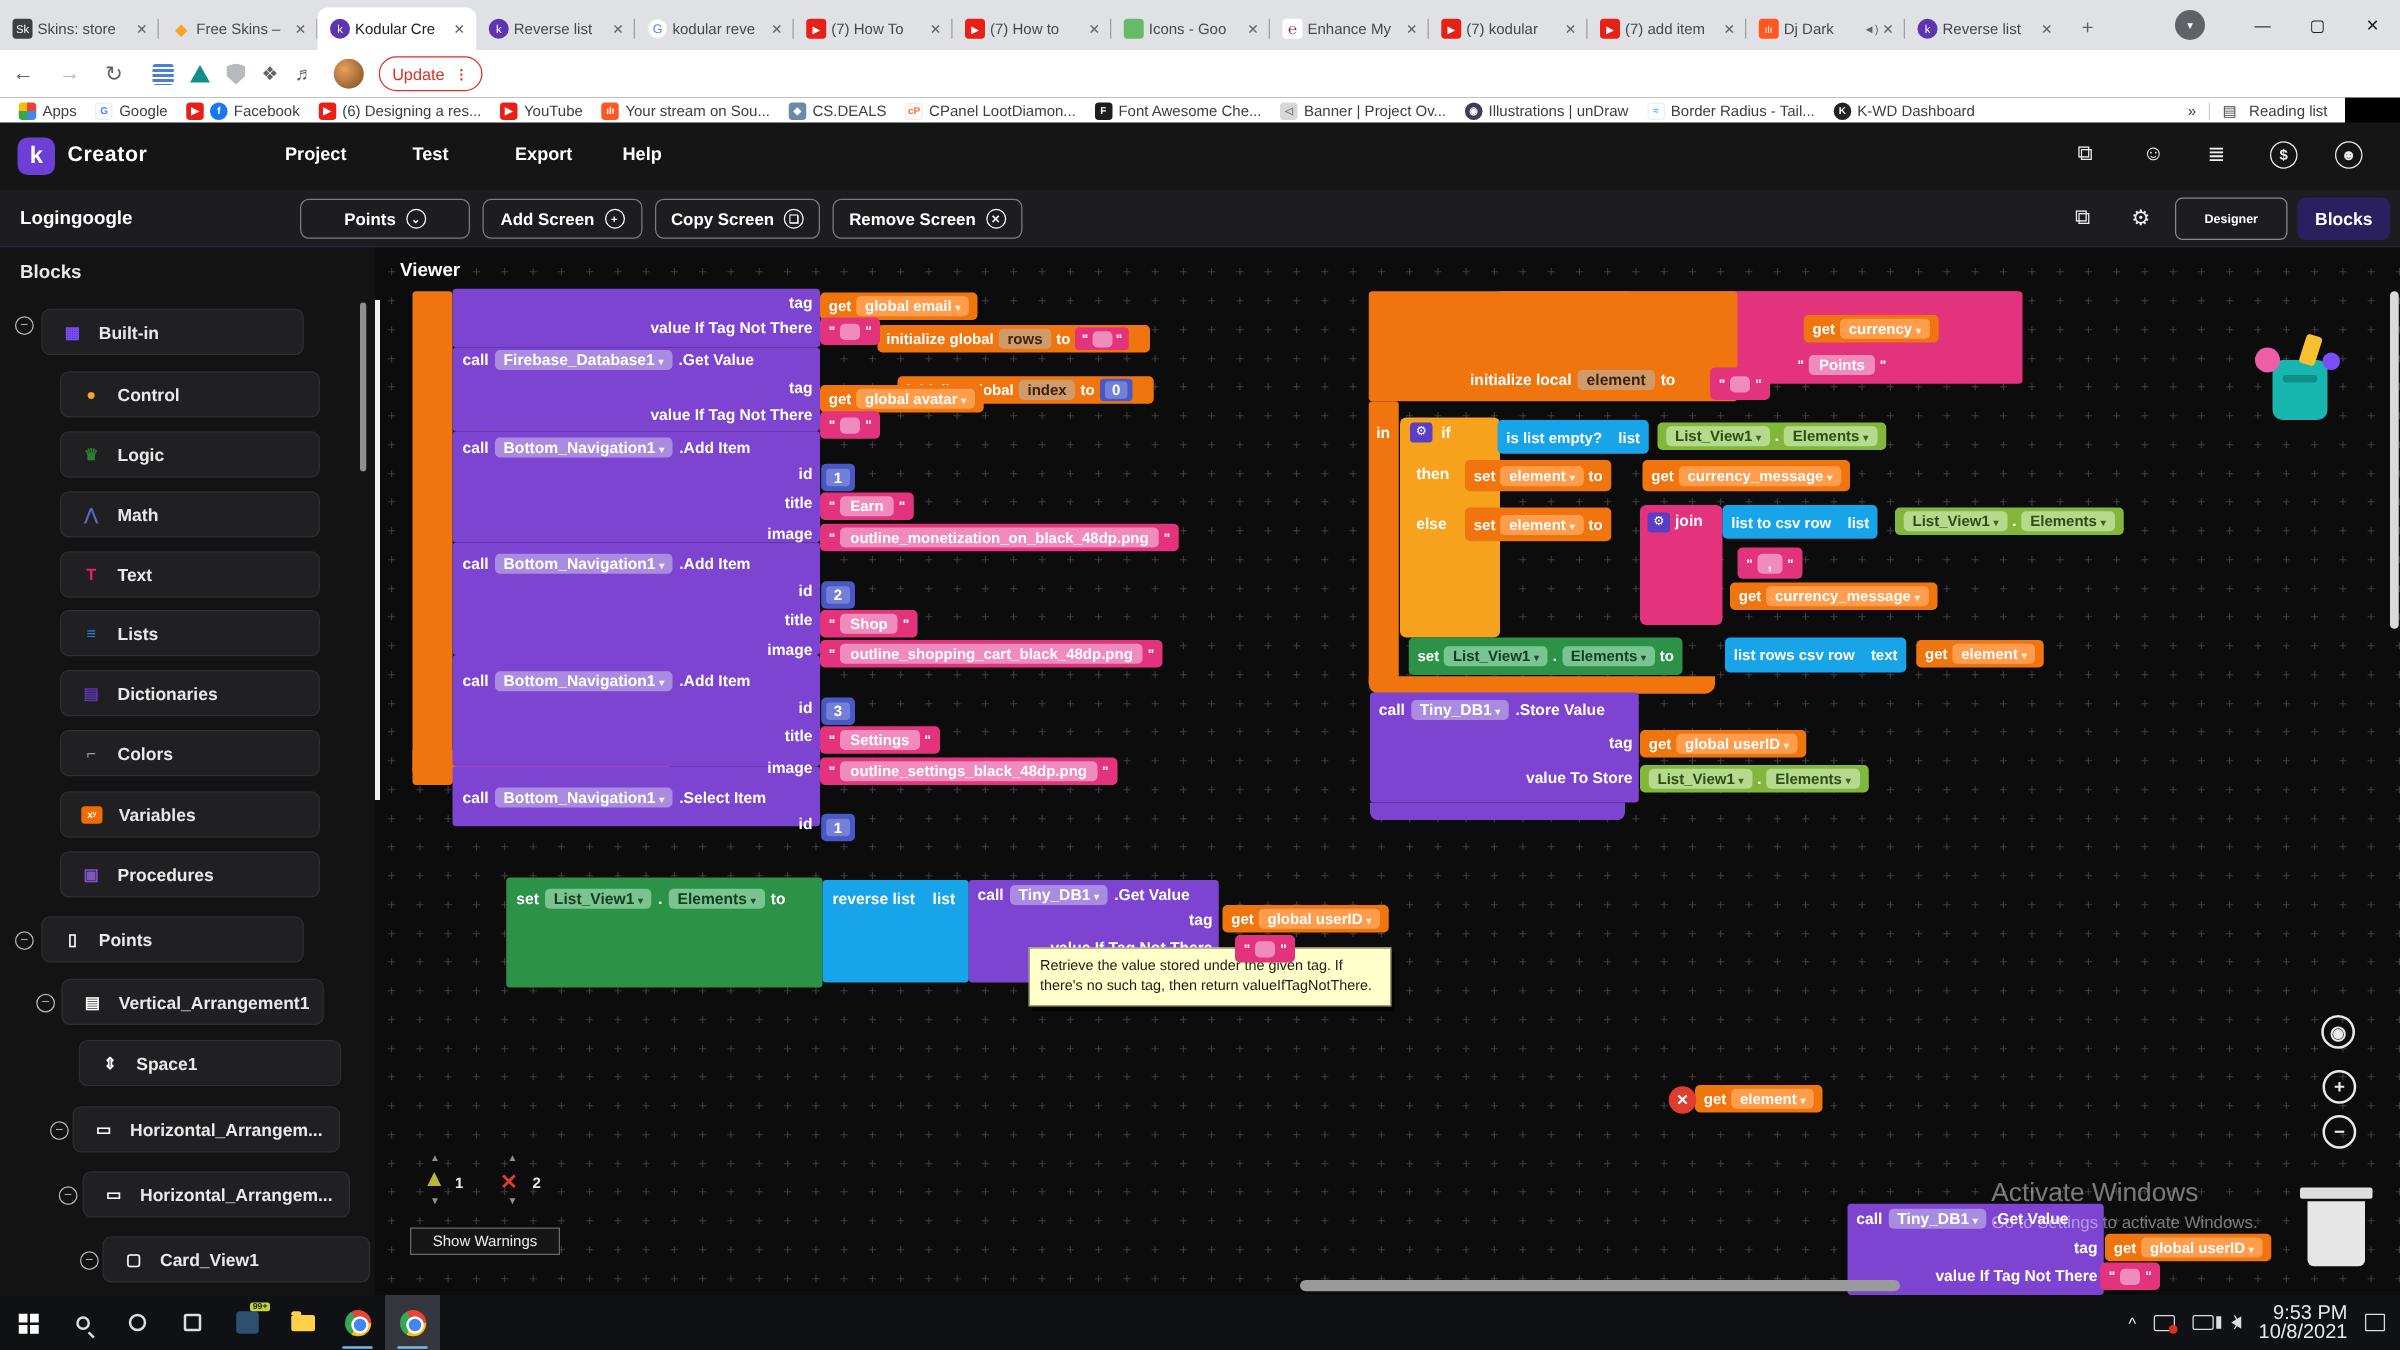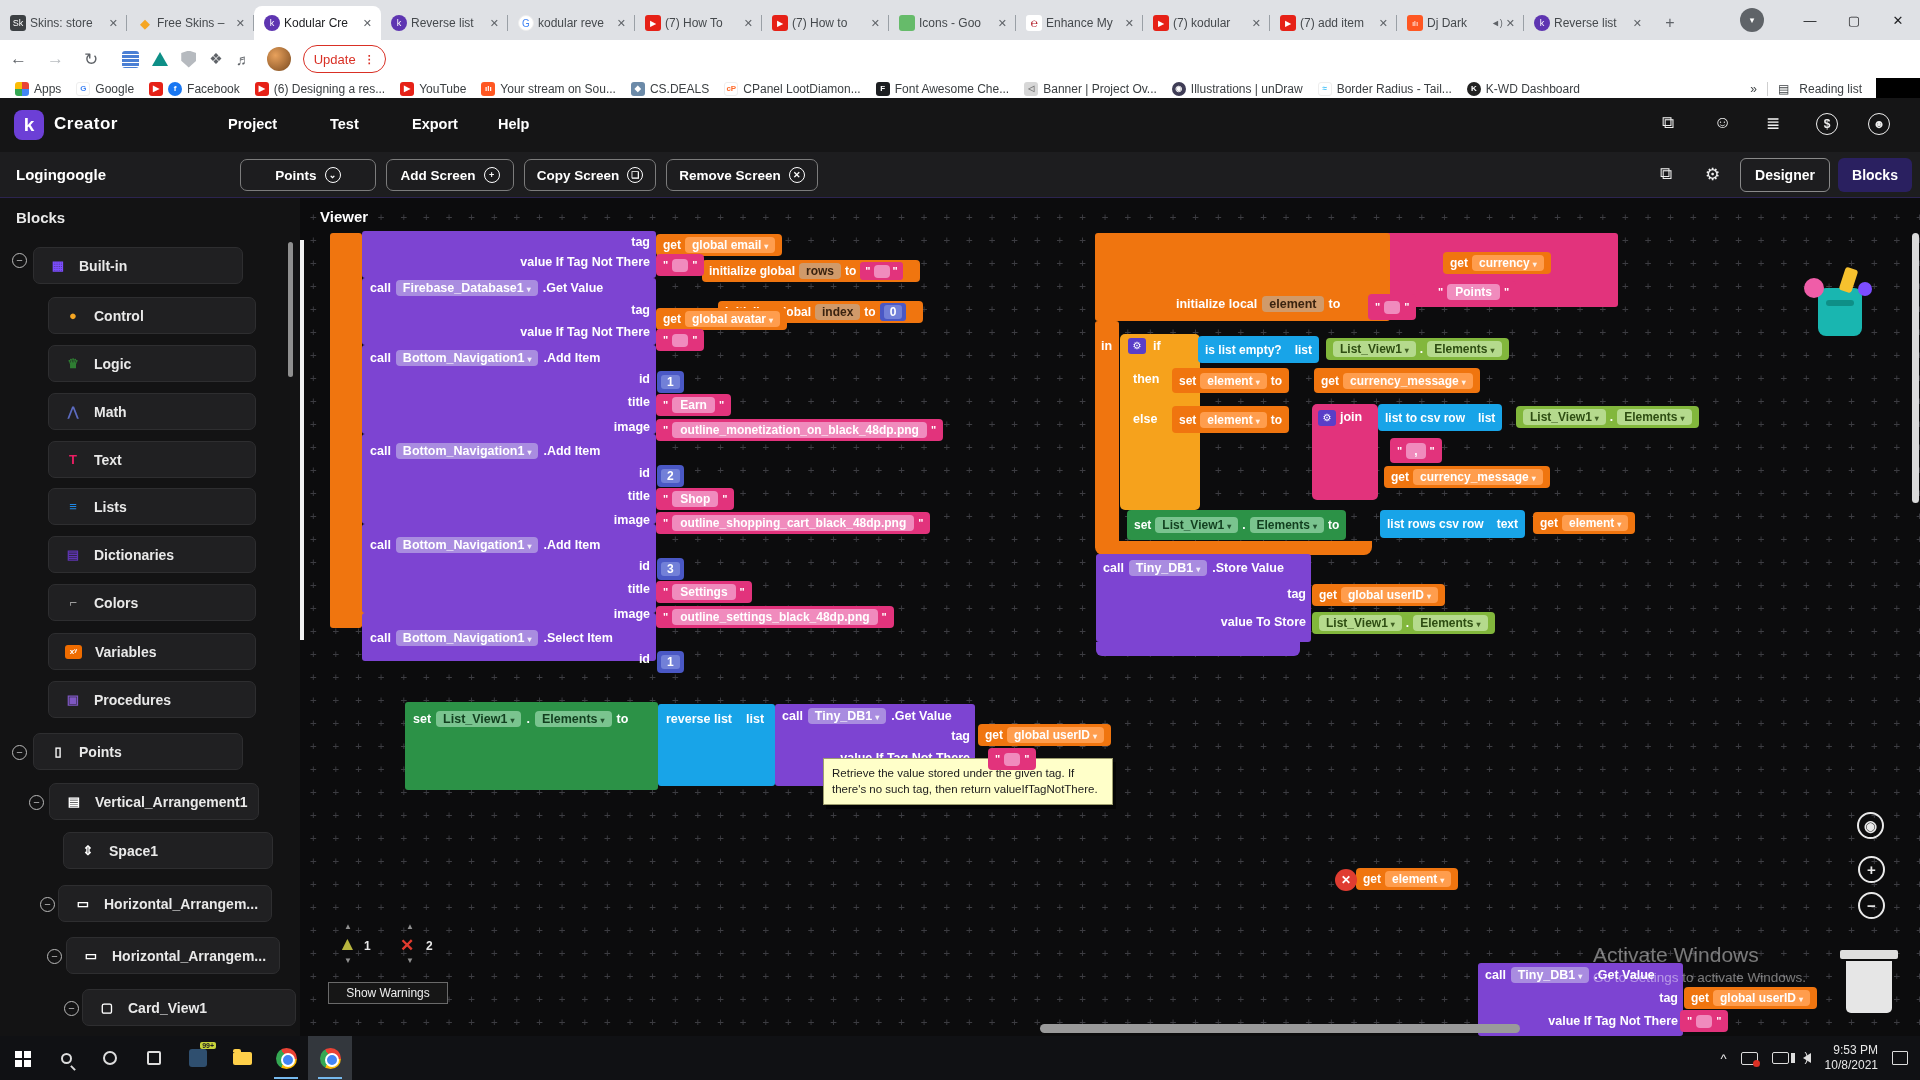--- a/index.html
+++ b/index.html
@@ -53,21 +53,21 @@
   #kbar1{position:absolute;left:0;top:98px;width:1920px;height:54px;background:#151516;color:#fff}
   #klogo{position:absolute;left:14px;top:12px;width:30px;height:30px;border-radius:8px;background:#6c3fd6;color:#fff;font-weight:800;font-size:19px;display:flex;align-items:center;justify-content:center}
   #brand{position:absolute;left:54px;top:16px;font-size:17px;font-weight:700;letter-spacing:.5px}
   .menu{position:absolute;top:18px;font-size:14.5px;font-weight:600}
   .kic{position:absolute;top:15px;font-size:17px;color:#efefef}
   .circ-ic{width:22px;height:22px;border:1.7px solid #efefef;border-radius:50%;display:flex;align-items:center;justify-content:center;font-size:12px;font-weight:700}
   #kbar2{position:absolute;left:0;top:152px;width:1920px;height:46px;background:#1d1d1f;color:#fff;border-bottom:1px solid #2c2450}
   #projname{position:absolute;left:16px;top:14px;font-size:15px;font-weight:600}
   .kbtn{position:absolute;top:7px;height:32px;border:1px solid #7c7c7c;border-radius:7px;color:#fff;font-size:13.5px;font-weight:700;display:flex;align-items:center;justify-content:center;gap:8px;background:transparent}
   .kbtn .bic2{font-size:13px;border:1.4px solid #fff;border-radius:50%;width:16px;height:16px;display:flex;align-items:center;justify-content:center;font-size:9px}
-  #designerbtn{position:absolute;left:1740px;top:6px;width:90px;height:34px;border:1px solid #8a8a8a;border-radius:6px;display:flex;align-items:center;justify-content:center;font-size:14px;font-weight:700}
+  #designerbtn{position:absolute;left:1740px;top:6px;width:90px;height:34px;border:1px solid #8a8a8a;border-radius:6px;display:flex;align-items:center;justify-content:center;font-size:10px;font-weight:700}
   #blocksbtn{position:absolute;left:1838px;top:6px;width:74px;height:34px;background:#2a2060;border-radius:6px;display:flex;align-items:center;justify-content:center;font-size:14px;font-weight:700}
   
   #sidebar{position:absolute;left:0;top:198px;width:300px;height:838px;background:#131314;color:#e9e9e9}
   #paneltitle{position:absolute;left:16px;top:11px;font-size:15px;font-weight:700}
   .scard{position:absolute;height:37px;background:#202022;border:1px solid #2e2e30;border-radius:7px;display:flex;align-items:center;gap:13px;padding-left:16px;font-size:14px;font-weight:600}
   .sic{width:16px;text-align:center;font-size:13px}
   .sic.pill{background:#ef6c00;border-radius:3px;color:#fff;font-size:8px;font-weight:800;width:17px;height:14px;line-height:14px}
   .collap{position:absolute;width:15px;height:15px;border:1.6px solid #b9b9b9;border-radius:50%;color:#b9b9b9;font-size:11px;line-height:12px;text-align:center}
   #sscroll{position:absolute;left:288px;top:44px;width:5px;height:135px;background:#8f8f8f;border-radius:3px}
   #sdivider{position:absolute;left:300px;top:240px;width:4px;height:400px;background:#f2f2f2;z-index:5}
@@ -140,21 +140,21 @@
   .runline{position:absolute;bottom:1px;left:10px;right:10px;height:2px;background:#76b9ed}
   .tbactive{background:#33373d}
   #tray{margin-left:auto;display:flex;align-items:center;gap:14px;padding-right:12px}
   .trayic{font-size:13px;color:#e8e8e8}
   .cast{width:17px;height:13px;border:1.6px solid #ddd;border-radius:2px;position:relative}
   .cast::after{content:"";position:absolute;right:-3px;bottom:-3px;width:7px;height:7px;background:#d93025;border-radius:50%}
   .moni{width:17px;height:12px;border:1.6px solid #ddd;border-radius:2px}
   .spk{width:0;height:0;border-top:5px solid transparent;border-bottom:5px solid transparent;border-right:8px solid #ddd;position:relative}
   .spk::before{content:"";position:absolute;left:-12px;top:-5px;width:4px;height:10px;background:#ddd}
   .spk::after{content:")";position:absolute;left:2px;top:-8px;color:#ddd;font-size:12px}
-  #clock{text-align:right;font-size:12px;line-height:15px}
+  #clock{text-align:right;font-size:16px;line-height:15px}
   .note{width:16px;height:14px;border:1.6px solid #ddd;border-radius:1px}
 </style>
 </head>
 <body>
 
 <div id="tabstrip">
   <div class="tab">
       <span class="fav sk">Sk</span>
       <span class="ttl">Skins: store</span>
       <span class="cls">✕</span>

